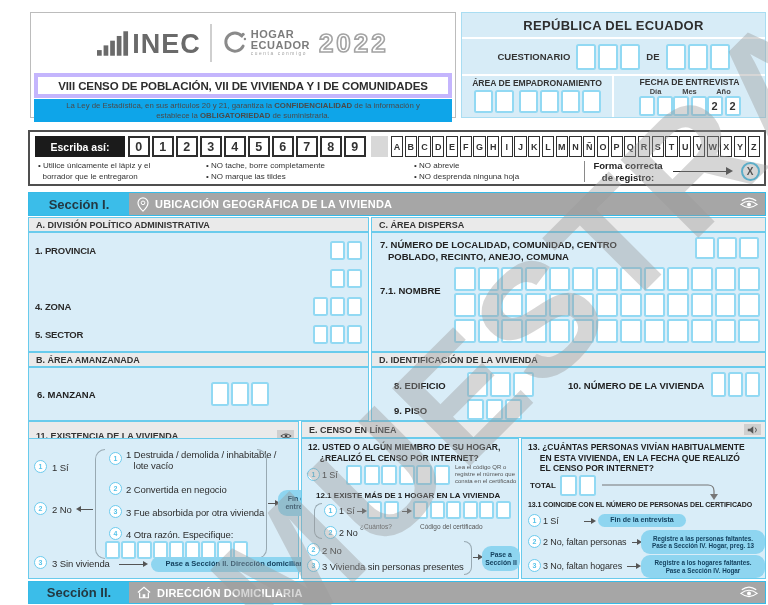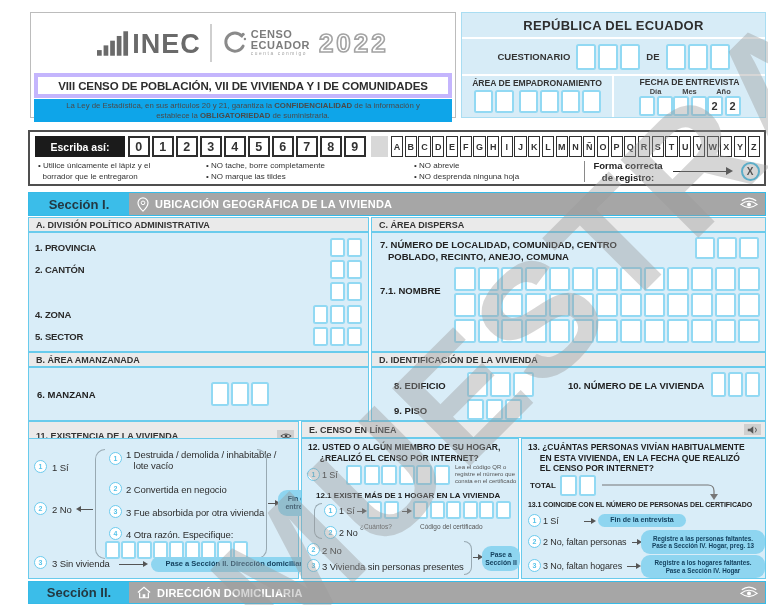--- a/index.html
+++ b/index.html
@@ -132,21 +132,21 @@
         <span class="inec-t">INEC</span>
       </span>
       <span class="ldiv"></span>
       <span class="censo">
         <svg width="26" height="26" viewBox="0 0 30 30">
           <path d="M24,7 A10.5,10.5 0 1 0 25.5,18.5" fill="none" stroke="#8a8a8a" stroke-width="3.4" stroke-linecap="round"></path>
           <circle cx="25.5" cy="5" r="1.8" fill="#8a8a8a"></circle>
             <circle cx="27.6" cy="10.4" r="1.4" fill="#8a8a8a"></circle>
         </svg>
         <span class="censo-t">
-          <b>CENSO</b>
+          <b>HOGAR</b>
           <b>ECUADOR</b>
           <i class="tagline">cuenta conmigo</i>
         </span>
       </span>
       <span class="year">2022</span>
     </div>
     <div class="title-bar">VIII CENSO DE POBLACIÓN, VII DE VIVIENDA Y I DE COMUNIDADES</div>
     <div class="law"><span>La Ley de Estadística, en sus artículos 20 y 21, garantiza la </span><b>CONFIDENCIALIDAD</b><span> de la información y establece la </span><b>OBLIGATORIEDAD</b><span> de suministrarla.</span></div>
   </div>
 
@@ -301,27 +301,20 @@
 
   <div class="panel pA" style="left:28px;top:232px;width:341px;height:120px">
     <div class="arow">
         <span class="albl">1. PROVINCIA</span>
         <span class="boxes g2 ml">
           <span class="bx bx-a"></span>
           <span class="bx bx-a"></span>
         </span>
       </div>
     <div class="arow">
-        <span class="albl">2. CANTÓN</span>
-        <span class="boxes g2 ml">
-          <span class="bx bx-a"></span>
-          <span class="bx bx-a"></span>
-        </span>
-      </div>
-    <div class="arow">
         <span class="boxes g2 ml">
           <span class="bx bx-a"></span>
           <span class="bx bx-a"></span>
         </span>
       </div>
     <div class="arow">
         <span class="albl">4. ZONA</span>
         <span class="boxes g2 ml">
           <span class="bx bx-a"></span>
           <span class="bx bx-a"></span>

